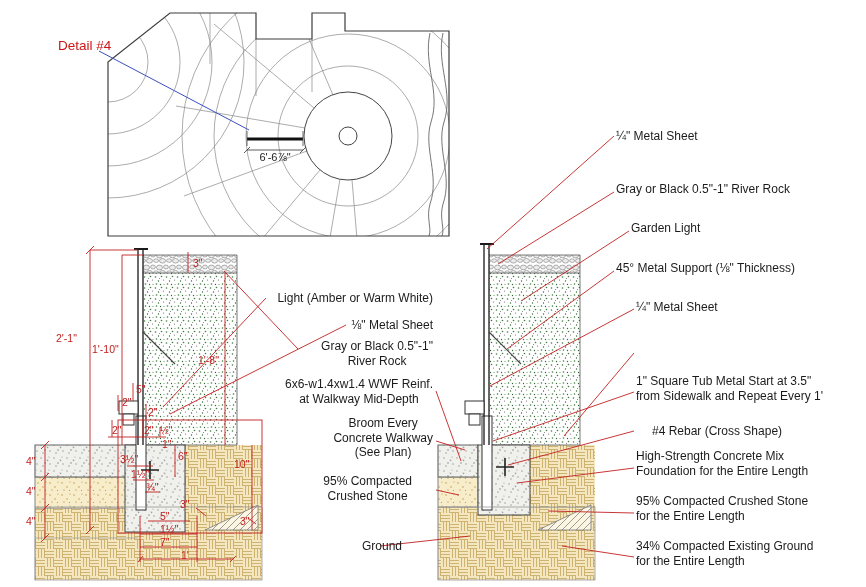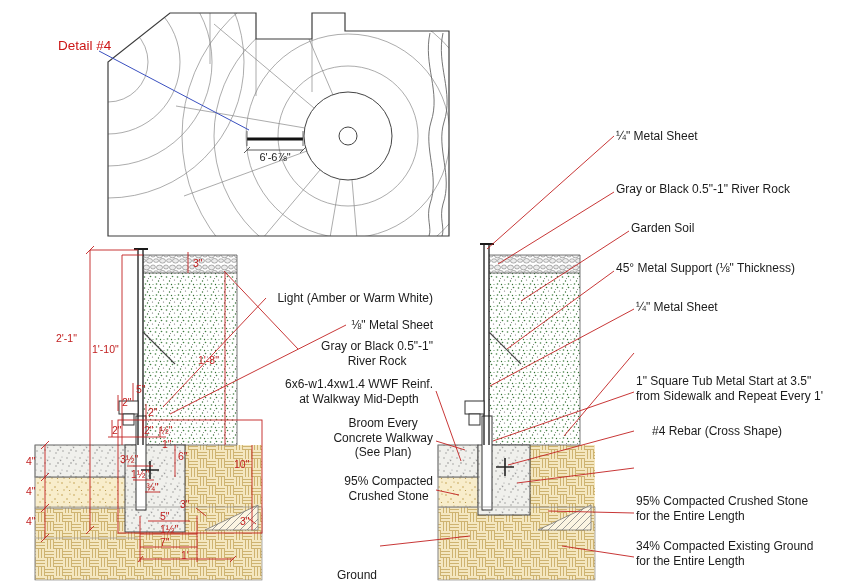--- a/index.html
+++ b/index.html
@@ -189,32 +189,34 @@
 
 <div class="callout r" style="right:433px;top:291px;">Light (Amber or Warm White)</div>
 <div class="callout r" style="right:433px;top:318px;">⅛" Metal Sheet</div>
 <div class="callout r" style="right:433px;top:339px;">Gray or Black 0.5"-1"
 River Rock</div>
 <div class="callout r" style="right:433px;top:377px;">6x6-w1.4xw1.4 WWF Reinf.
 at Walkway Mid-Depth</div>
 <div class="callout r" style="right:433px;top:416px;">Broom Every
 Concrete Walkway
 (See Plan)</div>
-<div class="callout r" style="right:433px;top:474px;">95% Compacted
+<div class="callout r" style="right:454px;top:474px;">95% Compacted
 Crushed Stone</div>
-<div class="callout r" style="right:489px;top:539px;margin-top:29px;">Ground</div>
+<div class="callout r" style="right:464px;top:539px;">Ground</div>
 
 <div class="callout" style="left:616px;top:129px;">¼" Metal Sheet</div>
 <div class="callout" style="left:616px;top:182px;">Gray or Black 0.5"-1" River Rock</div>
-<div class="callout" style="left:631px;top:221px;">Garden Soil</div>
+<div class="callout" style="left:631px;top:221px;">Garden Light</div>
 <div class="callout" style="left:616px;top:261px;">45° Metal Support (⅛" Thickness)</div>
 <div class="callout" style="left:636px;top:300px;">¼" Metal Sheet</div>
 <div class="callout" style="left:636px;top:374px;">1" Square Tub Metal Start at 3.5"
 from Sidewalk and Repeat Every 1'</div>
 <div class="callout" style="left:652px;top:424px;">#4 Rebar (Cross Shape)</div>
+<div class="callout" style="left:636px;top:449px;">High-Strength Concrete Mix
+Foundation for the Entire Length</div>
 <div class="callout" style="left:636px;top:494px;">95% Compacted Crushed Stone
 for the Entire Length</div>
 <div class="callout" style="left:636px;top:539px;">34% Compacted Existing Ground
 for the Entire Length</div>
 
 <div class="dim" style="left:193px;top:257px;">3"</div>
 <div class="dim" style="left:56px;top:332px;">2'-1"</div>
 <div class="dim" style="left:92px;top:343px;">1'-10"</div>
 <div class="dim" style="left:198px;top:354px;">1'-8"</div>
 <div class="dim" style="left:136px;top:383px;">5"</div>

